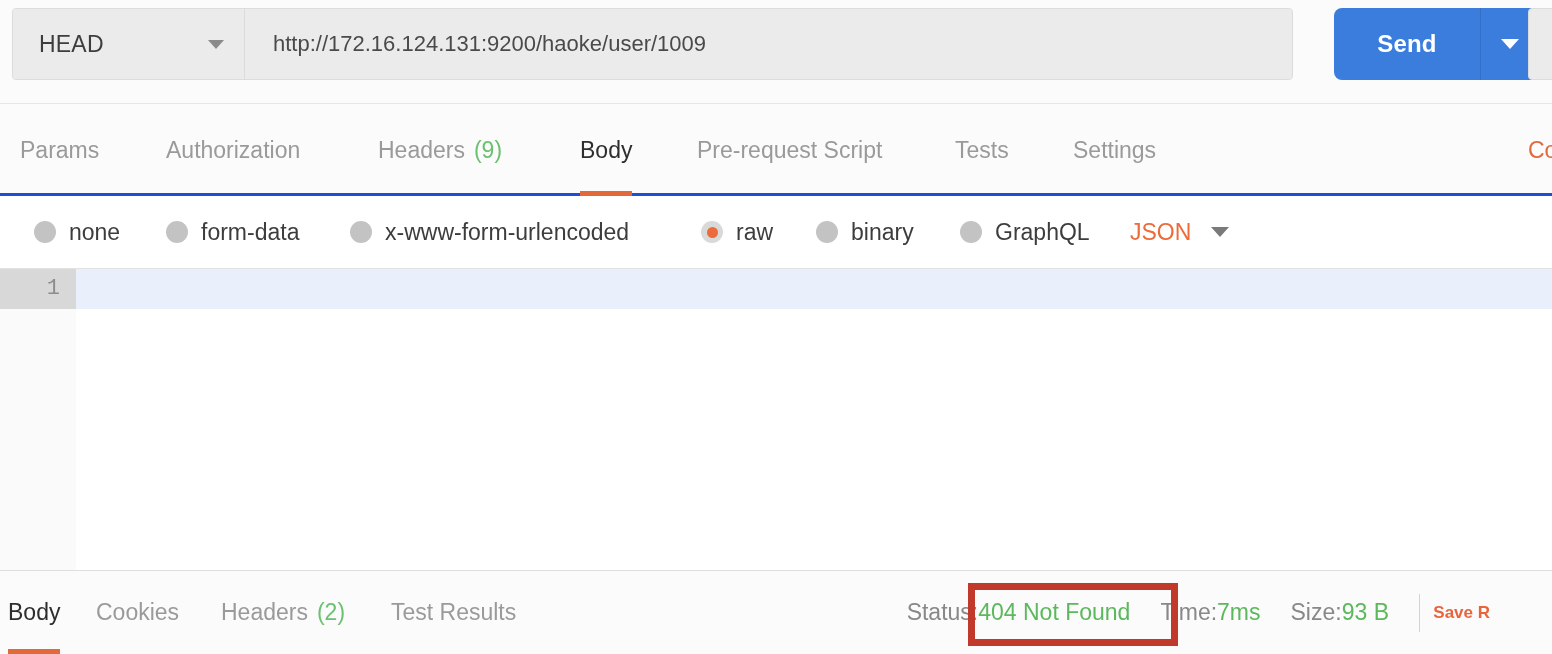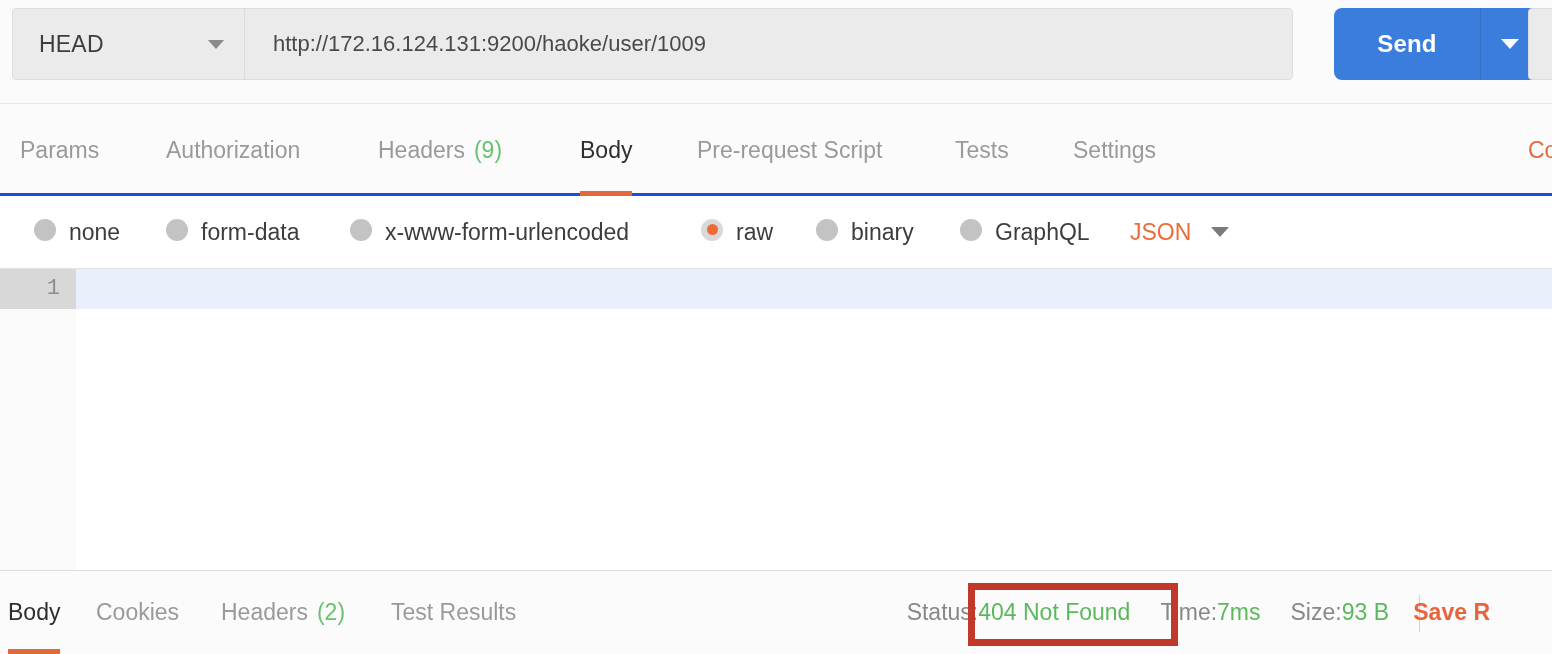--- a/index.html
+++ b/index.html
@@ -208,20 +208,21 @@
     width: 1552px;
     height: 73px;
     background: #ffffff;
     display: flex;
     align-items: center;
     border-bottom: 1px solid #e2e2e2;
     box-sizing: border-box;
   }
   .radio-item {
     display: flex;
+    align-items: center;
     cursor: pointer;
     white-space: nowrap;
   }
   .radio-dot {
     width: 22px;
     height: 22px;
     border-radius: 50%;
     background: #c3c3c3;
     display: flex;
     align-items: center;
@@ -372,21 +373,21 @@
     background: #d4d4d4;
     margin: 0 26px 0 30px;
   }
   .save-resp {
     position: absolute;
     right: -44px;
     top: 0;
     height: 83px;
     display: flex;
     align-items: center;
-    font-size: 23px;
+    font-size: 17px;
     font-weight: bold;
     color: #e8653c;
     cursor: pointer;
     white-space: nowrap;
   }
 
   
   .annotation-box {
     position: absolute;
     left: 968px;

